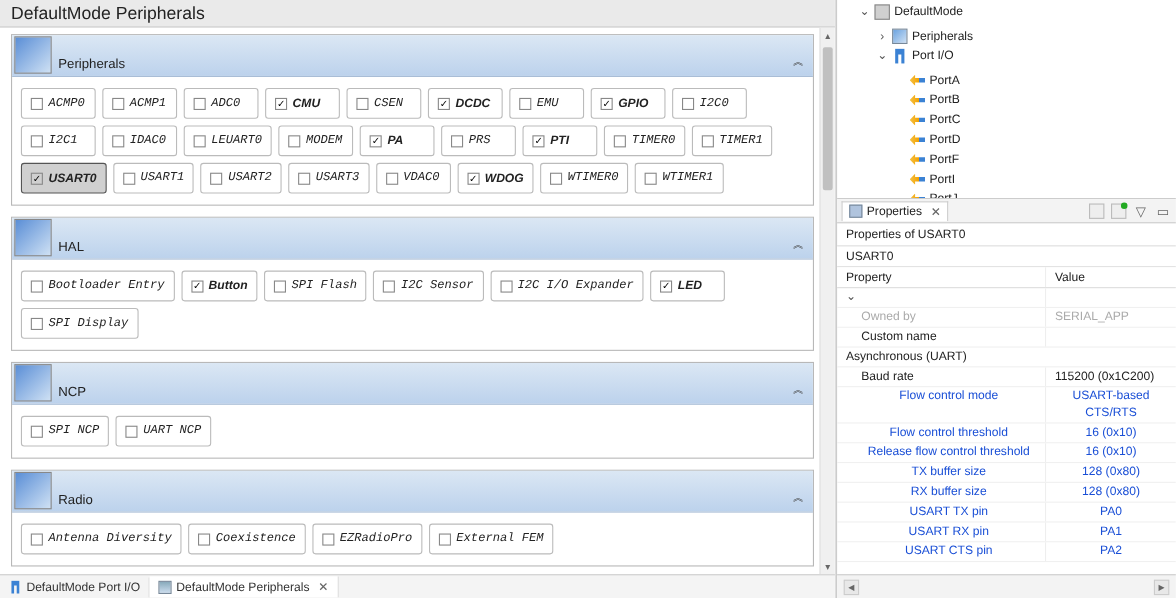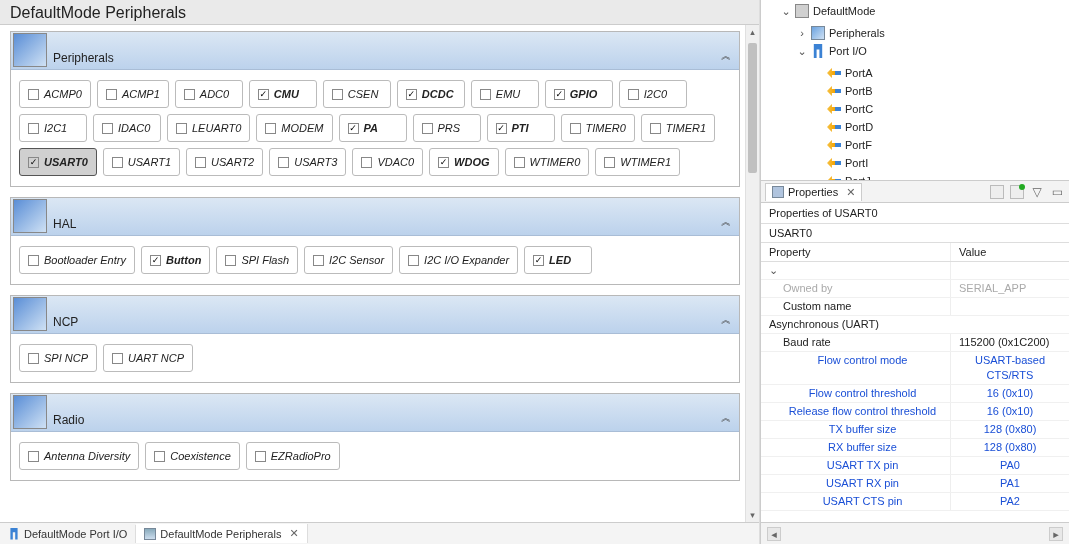--- a/index.html
+++ b/index.html
@@ -119,21 +119,21 @@
     margin-right: 5px;
     display: inline-flex;
     align-items: center;
     justify-content: center;
     font-size: 9px;
     color: #000;
   }
   .cb.checked::before { content: "✓"; }
   .label { white-space: nowrap; }
   .label.bold { font-weight: 700; font-style: italic; }
-  .label.it { font-style: italic; }
+  .label.it { font-style: italic; font-family: Liberation Mono, monospace; }
 
   
   .bottom-tabs {
     border-top: 1px solid #ccc;
     background: #f4f4f4;
     height: 22px;
     display: flex;
     align-items: center;
     font-size: 11px;
   }
@@ -388,20 +388,24 @@
               <span class="label it">I2C Sensor</span>
             </div>
             <div class="item">
               <span class="cb"></span>
               <span class="label it">I2C I/O Expander</span>
             </div>
             <div class="item">
               <span class="cb checked"></span>
               <span class="label bold">LED</span>
             </div>
+            <div class="item">
+              <span class="cb"></span>
+              <span class="label it">SPI Display</span>
+            </div>
           </div>
         </div>
         <div class="section">
           <div class="section-head">
             <div class="section-icon"></div>
             <div class="section-title">NCP</div>
             <div class="collapse">︽</div>
           </div>
           <div class="items">
             <div class="item">
@@ -425,20 +429,24 @@
               <span class="cb"></span>
               <span class="label it">Antenna Diversity</span>
             </div>
             <div class="item">
               <span class="cb"></span>
               <span class="label it">Coexistence</span>
             </div>
             <div class="item">
               <span class="cb"></span>
               <span class="label it">EZRadioPro</span>
+            </div>
+            <div class="item">
+              <span class="cb"></span>
+              <span class="label it">External FEM</span>
             </div>
           </div>
         </div>
       </div>
     <div class="fake-scrollbar">
       <div class="fake-arr up">▴</div>
       <div class="fake-thumb"></div>
       <div class="fake-arr down">▾</div>
     </div>
   </div>

